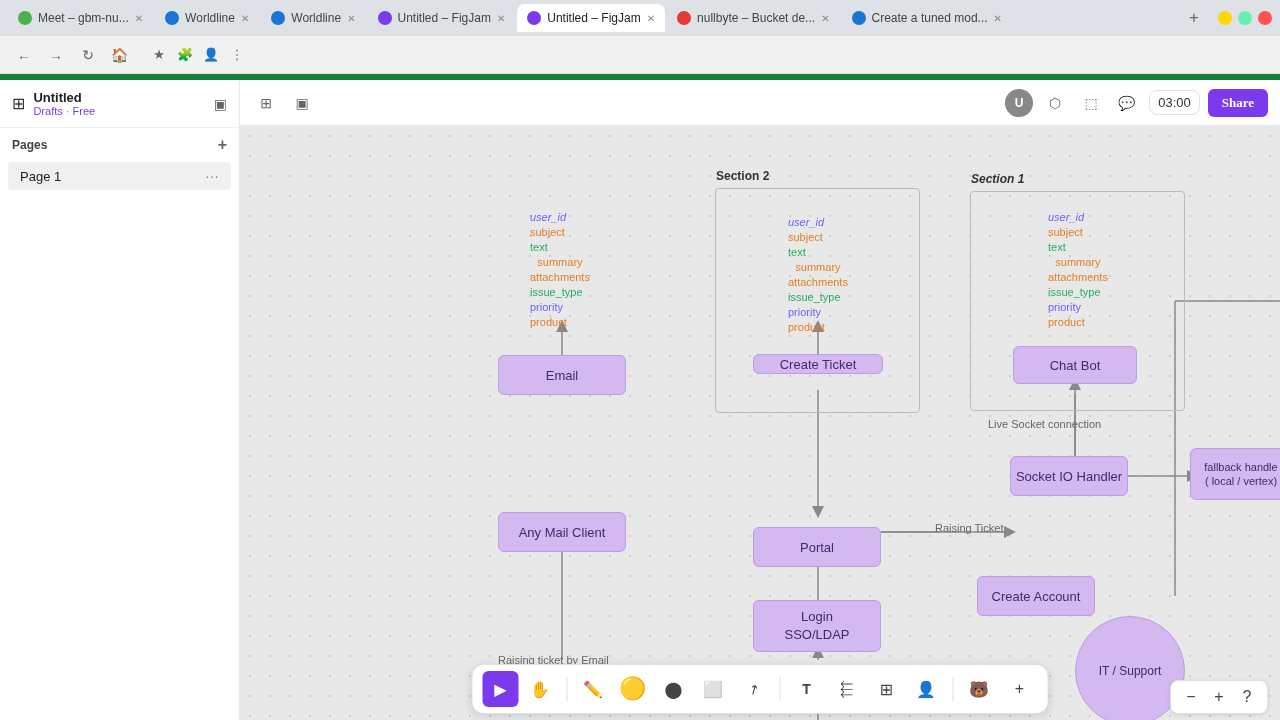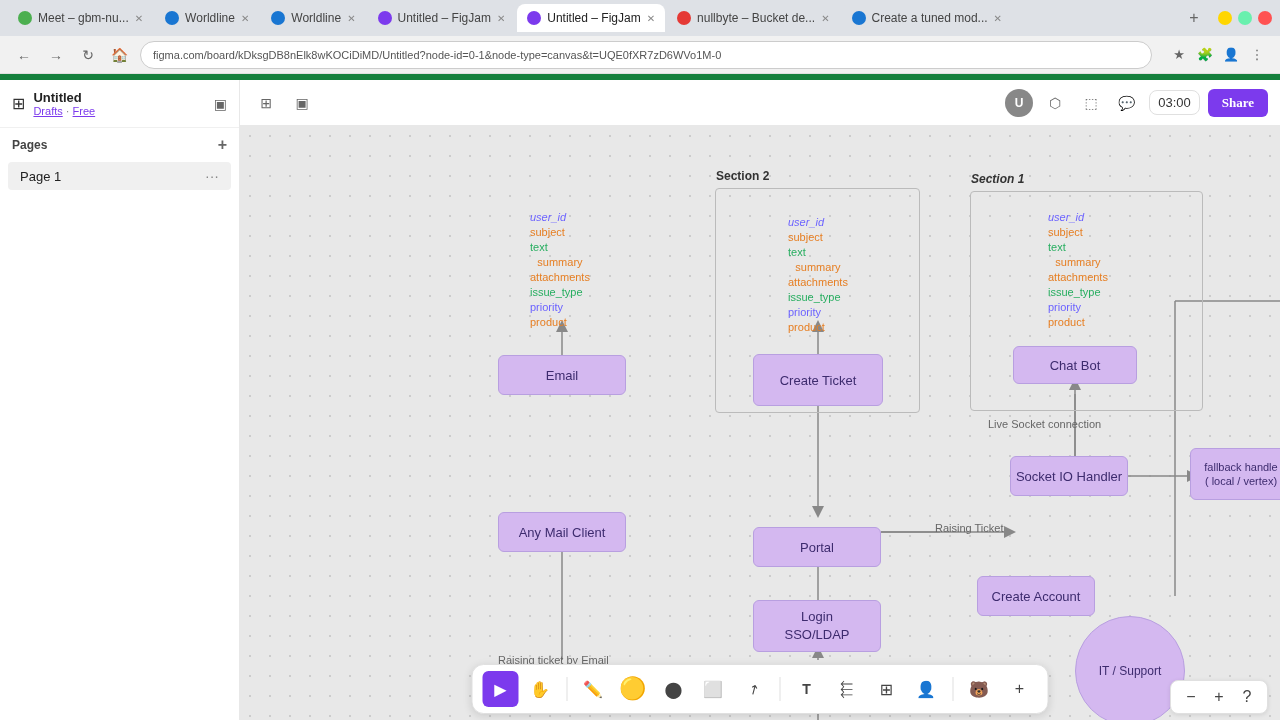--- a/index.html
+++ b/index.html
@@ -92,21 +92,21 @@
     .grid-icon { font-size: 16px; color: #333; }
     .sidebar-project {
       font-size: 13px;
       font-weight: 600;
       color: #222;
     }
     .sidebar-draft {
       font-size: 11px;
       color: #888;
     }
-    .sidebar-draft span { color: #7c3aed; text-decoration: underline; cursor: pointer; }
+    .sidebar-draft span { color: #7c3aed; cursor: pointer; }
     .sidebar-top-icons { margin-left: auto; display: flex; gap: 4px; }
     .sidebar-top-icons span { font-size: 14px; color: #666; cursor: pointer; }
 
     .pages-header {
       display: flex;
       align-items: center;
       padding: 8px 12px;
       font-size: 12px;
       font-weight: 600;
       color: #444;
@@ -376,23 +376,20 @@
       <div style="width:14px;height:14px;border-radius:50%;background:#ffd600;cursor:pointer;"></div>
       <div style="width:14px;height:14px;border-radius:50%;background:#69f0ae;cursor:pointer;"></div>
       <div style="width:14px;height:14px;border-radius:50%;background:#ff5252;cursor:pointer;"></div>
     </div>
   </div>
   <div class="address-bar">
     <div class="nav-btn">←</div>
     <div class="nav-btn">→</div>
     <div class="nav-btn">↻</div>
     <div class="nav-btn">🏠</div>
-    <div class="address-input">
-      <span style="font-size:11px;color:#555;">figma.com/board/kDksgDB8nElk8wKOCiDiMD/Untitled?node-id=0-1&amp;node-type=canvas&amp;t=UQE0fXR7zD6WVo1M-0</span>
-    </div>
     <div class="address-icons">
       <div class="addr-icon">★</div>
       <div class="addr-icon">🧩</div>
       <div class="addr-icon">👤</div>
       <div class="addr-icon">⋮</div>
     </div>
   </div>
 </div>
 
 <div class="figma-app">
@@ -481,21 +478,21 @@
           <marker id="arr2" markerWidth="8" markerHeight="8" refX="0" refY="4" orient="auto-start-reverse">
             <path d="M8,0 L0,4 L8,8 Z" fill="#888"></path>
           </marker>
         </defs>
       </svg>
 
       <div class="section-frame" style="left:475px;top:62px;width:205px;height:225px;">
         <span class="section-frame-label">Section 2</span>
       </div>
 
-      <div class="section-frame" style="left:730px;top:65px;width:233px;height:220px;font-style:italic;">
+      <div class="section-frame" style="left:730px;top:65px;width:215px;height:220px;font-style:italic;">
         <span class="section-frame-label">Section 1</span>
       </div>
 
       <div class="field-list" style="left:290px;top:85px;">
         <span class="field-item field-user_id">user_id</span>
         <span class="field-item field-subject">subject</span>
         <span class="field-item field-text">text</span>
         <span class="field-item field-summary">summary</span>
         <span class="field-item field-attachments">attachments</span>
         <span class="field-item field-issue_type">issue_type</span>
@@ -522,21 +519,21 @@
         <span class="field-item field-attachments">attachments</span>
         <span class="field-item field-issue_type">issue_type</span>
         <span class="field-item field-priority">priority</span>
         <span class="field-item field-product">product</span>
       </div>
 
       <div class="figma-box" style="left:258px;top:229px;width:128px;height:40px;">
         Email
       </div>
 
-      <div class="figma-box" style="left:513px;top:228px;width:130px;height:52px;">
+      <div class="figma-box" style="left:513px;top:228px;width:130px;height:20px;">
         Create Ticket
       </div>
 
       <div class="figma-box" style="left:773px;top:220px;width:124px;height:38px;">
         Chat Bot
       </div>
 
       <div class="connector-label" style="left:748px;top:292px;">Live Socket connection</div>
 
       <div class="figma-box" style="left:770px;top:330px;width:118px;height:40px;">

